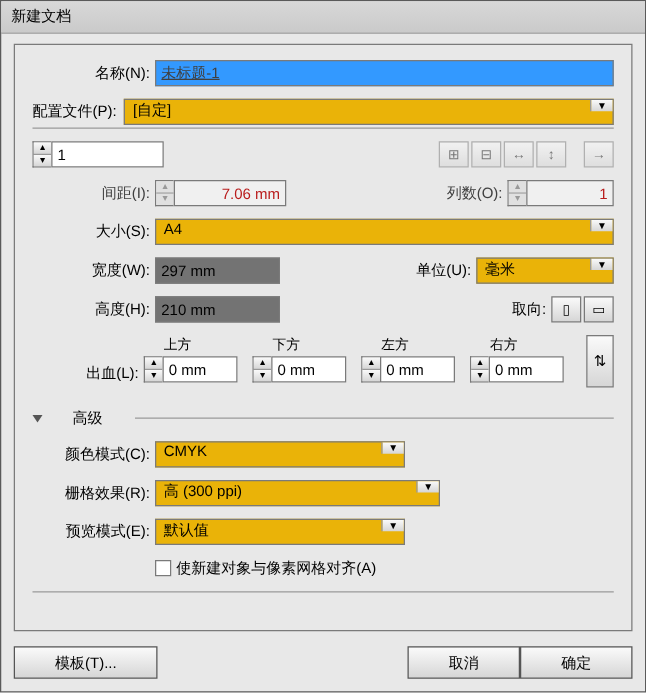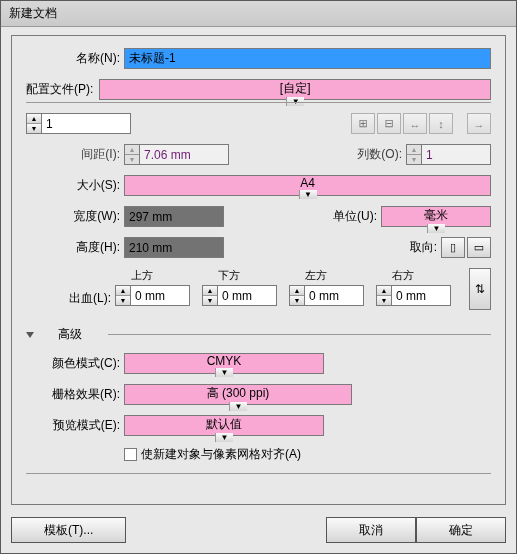--- a/index.html
+++ b/index.html
@@ -3,29 +3,29 @@
 <meta charset="utf-8">
 <style>
 * { box-sizing: border-box; margin: 0; padding: 0; font-family: "Microsoft YaHei", SimSun, Arial, sans-serif; font-size: 12px; }
 body { background: #9a9a9a; width: 517px; height: 554px; }
 .dialog { width: 517px; height: 554px; background: #e8e8e8; border: 1px solid #5a5a5a; display: flex; flex-direction: column; }
 .titlebar { background: linear-gradient(#d8d8d8,#cacaca); padding: 4px 8px; border-bottom: 1px solid #999; font-size: 13px; }
 .inner { flex: 1; margin: 8px 10px 6px 10px; border: 1px solid #7a7a7a; background: #e8e8e8; padding: 12px 14px 10px 14px; position: relative; }
 .row { display: flex; align-items: center; margin-bottom: 10px; }
 .lbl { text-align: right; padding-right: 4px; white-space: nowrap; }
 input.text { height: 21px; border: 1px solid #7a7a7a; padding: 0 4px; background: #737373; }
-input.text.sel { background: #3399ff; color: #000000; }
+input.text.sel { background: #3399ff; color: #404040; text-decoration: underline; }
 .spin { display: inline-flex; align-items: stretch; height: 21px; }
 .spin .btns { width: 15px; display: flex; flex-direction: column; border: 1px solid #7a7a7a; border-right: none; }
 .spin .btns span { flex:1; display:flex; align-items:center; justify-content:center; background: linear-gradient(#fafafa,#d6d6d6); font-size:7px; line-height:1; cursor:pointer; }
 .spin .btns span:first-child { border-bottom:1px solid #999; }
 .spin input { border:1px solid #7a7a7a; height:21px; padding:0 4px; background:#fff; width:60px; }
 .spin.disabled .btns span { background:#e0e0e0; color:#999; }
-.spin.disabled input { background:#f0f0f0; color:#701a75; }
-.select { display:inline-flex; align-items:center; height:21px; border:1px solid #7a7a7a; background:#f9a8d4;flex-direction:column; }
+.spin.disabled input { background:#f0f0f0; color:#b91c1c;text-align:right; }
+.select { display:inline-flex; align-items:flex-start; height:21px; border:1px solid #7a7a7a; background:#eab308; }
 .select .val { flex:1; padding:0 6px; display:flex; align-items:center; }
 .select .arrow { width:18px; background:linear-gradient(#fafafa,#d6d6d6); border-left:1px solid #999; display:flex; align-items:center; justify-content:center; font-size:8px; cursor:pointer; }
 .fieldset-line { display:flex; align-items:center; margin: 10px 0 10px 0; }
 .fieldset-line .caret { width:0; height:0; border-left:4px solid transparent; border-right:4px solid transparent; border-top:6px solid #555; margin-right:4px; }
 .fieldset-line .title { white-space:nowrap; margin-right:6px; }
 .fieldset-line .hr { flex:1; border-top:1px solid #999; }
 .iconbtn { width:24px; height:21px; border:1px solid #7a7a7a; background:linear-gradient(#fafafa,#d6d6d6); display:inline-flex; align-items:center; justify-content:center; font-size:11px; cursor:pointer; }
 .iconbtn.disabled { opacity:0.5; }
 .disabled-text { color:#404040; }
 .bleed-group { display:flex; gap:12px; }

